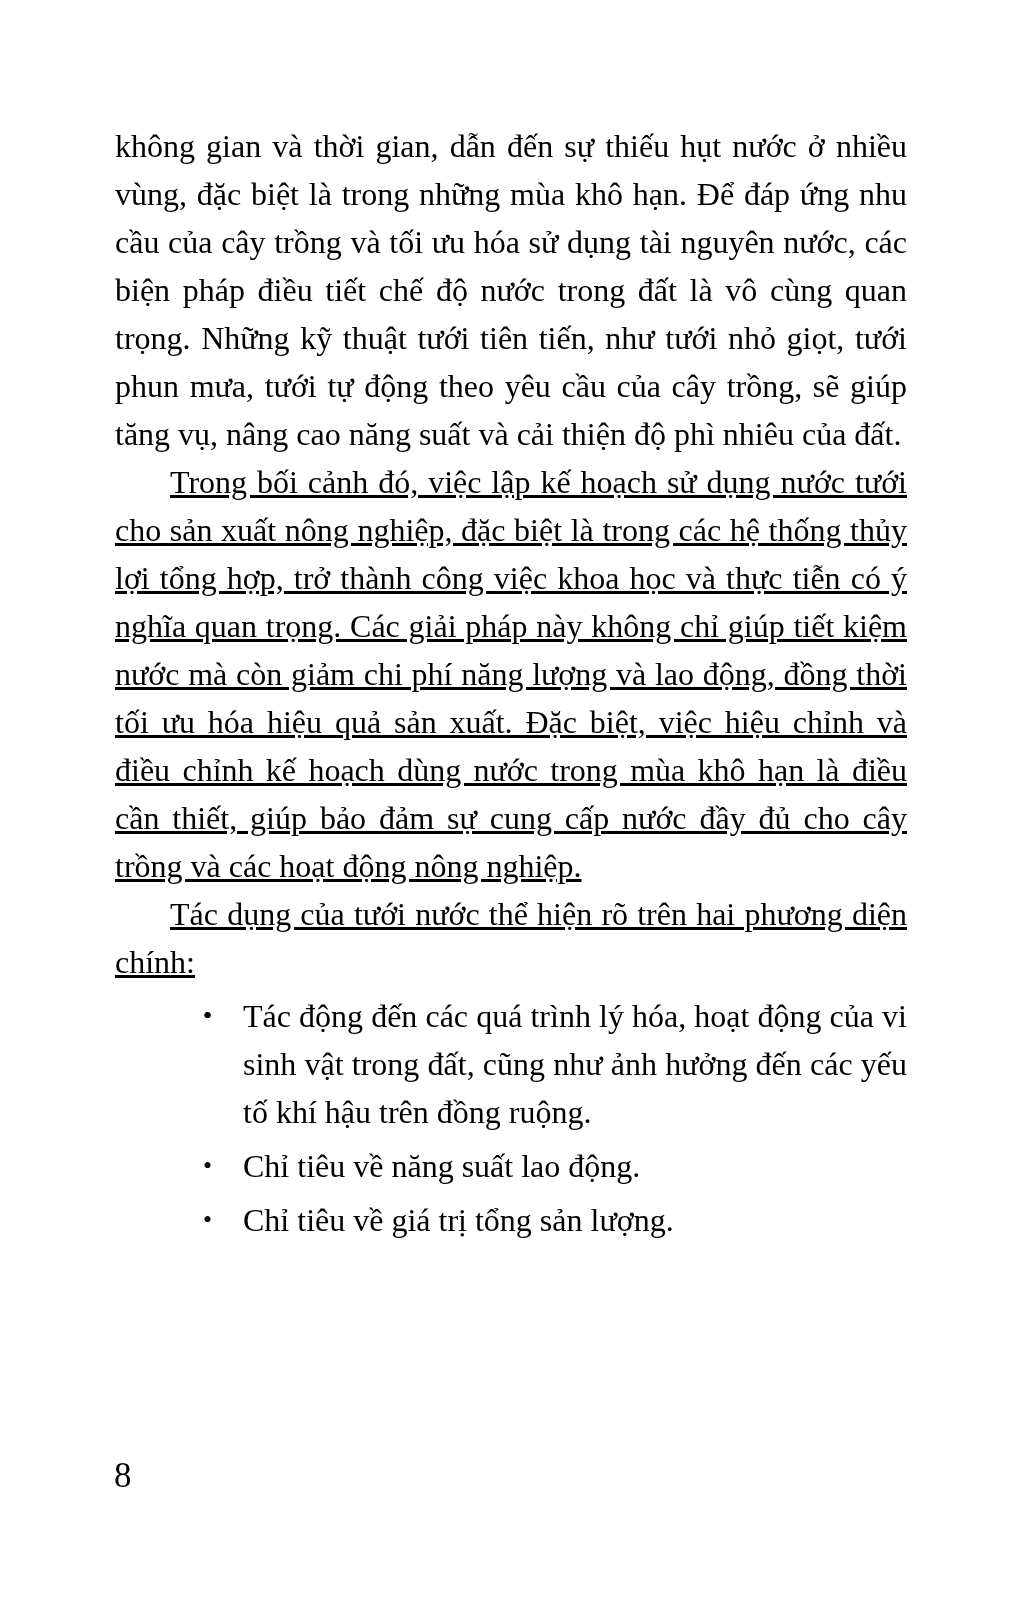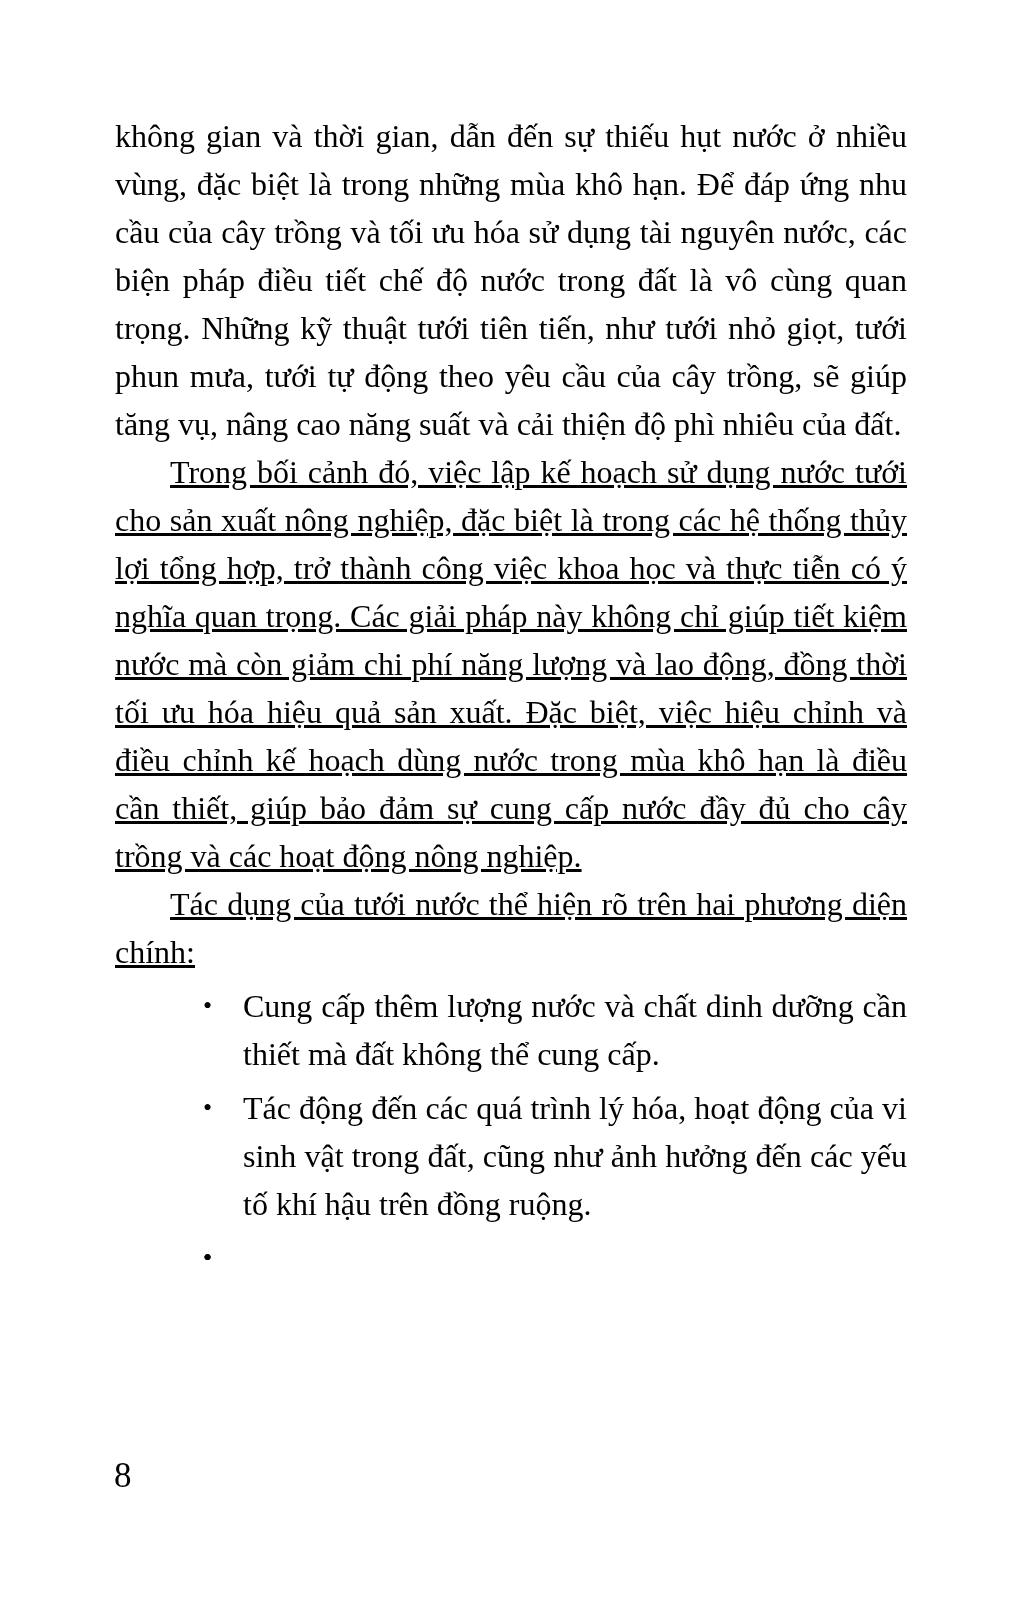--- a/index.html
+++ b/index.html
@@ -13,21 +13,21 @@
     width: 1025px;
     height: 1614px;
     background: #ffffff;
     color: #000000;
     font-family: "Liberation Serif", "DejaVu Serif", serif;
     overflow: hidden;
   }
   .text-block {
     position: absolute;
     left: 115px;
-    top: 112px;
+    top: 122px;
     width: 792px;
     font-size: 32px;
     line-height: 48px;
     text-align: justify;
   }
   .text-block p {
     margin: 0;
     padding: 0;
   }
   .text-block p.indent {
@@ -63,34 +63,35 @@
   <div class="text-block">
 
     <p class="paragraph">không gian và thời gian, dẫn đến sự thiếu hụt nước ở nhiều vùng, đặc biệt là trong những mùa khô hạn. Để đáp ứng nhu cầu của cây trồng và tối ưu hóa sử dụng tài nguyên nước, các biện pháp điều tiết chế độ nước trong đất là vô cùng quan trọng. Những kỹ thuật tưới tiên tiến, như tưới nhỏ giọt, tưới phun mưa, tưới tự động theo yêu cầu của cây trồng, sẽ giúp tăng vụ, nâng cao năng suất và cải thiện độ phì nhiêu của đất.</p>
 
     <p class="paragraph indent">Trong bối cảnh đó, việc lập kế hoạch sử dụng nước tưới cho sản xuất nông nghiệp, đặc biệt là trong các hệ thống thủy lợi tổng hợp, trở thành công việc khoa học và thực tiễn có ý nghĩa quan trọng. Các giải pháp này không chỉ giúp tiết kiệm nước mà còn giảm chi phí năng lượng và lao động, đồng thời tối ưu hóa hiệu quả sản xuất. Đặc biệt, việc hiệu chỉnh và điều chỉnh kế hoạch dùng nước trong mùa khô hạn là điều cần thiết, giúp bảo đảm sự cung cấp nước đầy đủ cho cây trồng và các hoạt động nông nghiệp.</p>
 
     <p class="paragraph indent">Tác dụng của tưới nước thể hiện rõ trên hai phương diện chính:</p>
 
     <div class="bullet">
       <span class="marker">•</span>
-      <span>Cung cấp thêm lượng nước và chất dinh dưỡng cần thiết mà đất không thể cung cấp.</span>
     </div>
 
     <div class="bullet">
       <span class="marker">•</span>
       <span>Tác động đến các quá trình lý hóa, hoạt động của vi sinh vật trong đất, cũng như ảnh hưởng đến các yếu tố khí hậu trên đồng ruộng.</span>
     </div>
 
 
     <div class="bullet">
       <span class="marker">•</span>
+      <span>Chỉ tiêu về năng suất lao động.</span>
     </div>
 
     <div class="bullet">
       <span class="marker">•</span>
+      <span>Chỉ tiêu về giá trị tổng sản lượng.</span>
     </div>
 
   </div>
 
   <div class="page-number">8</div>
 
 </div>
 
 </body></html>

